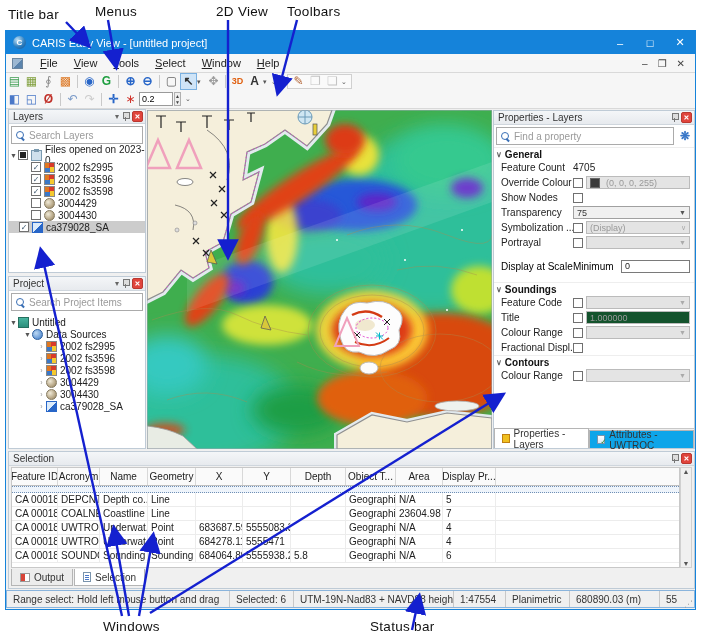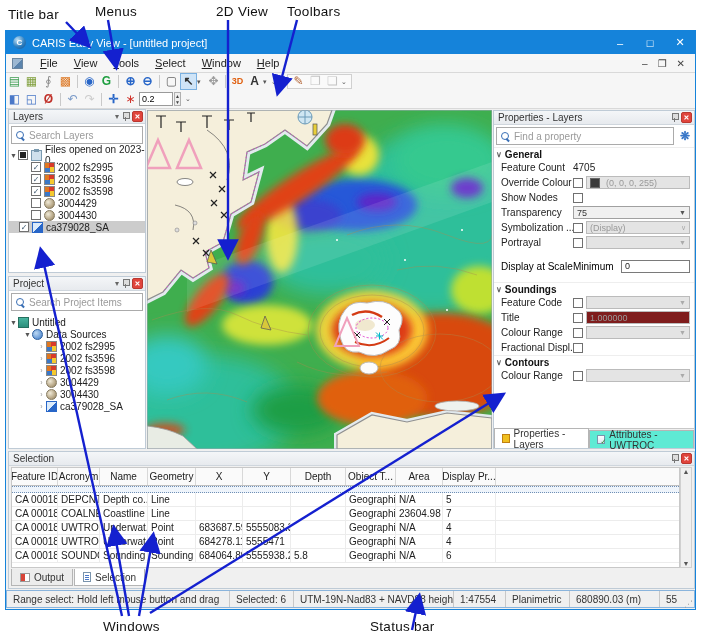--- a/index.html
+++ b/index.html
@@ -67,24 +67,24 @@
   
   .prow { display:flex; align-items:center; height:15px; font-size:10px; color:#222; padding-left:7px; }
   .prow .plabel { width:72px; flex:none; white-space:nowrap; overflow:hidden; }
   .psec { display:flex; align-items:center; height:13px; font-size:10px; font-weight:bold; color:#111; padding-left:2px; gap:3px; border-top:1px solid #eee; }
   .pval { font-size:10px; color:#222; }
   .pcombo { flex:1; height:13px; border:1px solid #a0a0a0; background:#f0f0f0; font-size:9px; color:#333; display:flex; align-items:center; padding:0 3px; margin-right:4px; }
   .pcombo.dis { background:#e4e4e4; color:#999; border-color:#bbb; }
   .pcombo .dd { margin-left:auto; font-size:7px; color:#555; }
   .pcombo.dis .dd { color:#aaa; }
   .pinput { flex:1; height:13px; border:1px solid #7a7a7a; background:#fff; font-size:9px; color:#222; display:flex; align-items:center; padding:0 3px; margin-right:4px; }
-  .pinput.dis { background:#7f1d1d; color:#999; border-color:#bbb; }
+  .pinput.dis { background:#14532d; color:#999; border-color:#bbb; }
   .swatch { width:10px; height:10px; background:#3a3a3a; border:1px solid #666; margin:0 3px 0 0; flex:none; }
   .ptabs { position:absolute; left:0; bottom:0; width:100%; height:20px; background:#f0f0f0; border-top:1px solid #c8c8c8; display:flex; align-items:flex-end; font-size:10px; }
-  .ptab { height:18px; display:flex; align-items:center; gap:4px; padding:0 7px; border:1px solid #b5b5b5; border-bottom:none; background:#5eead4; color:#333; }
+  .ptab { height:18px; display:flex; align-items:center; gap:4px; padding:0 7px; border:1px solid #b5b5b5; border-bottom:none; background:#0ea5e9; color:#333; }
   .ptab.active { background:#fff; height:20px; }
   .ti-props { width:9px; height:9px; background:#f0c020; border:1px solid #c08010; }
   .ti-attr { width:10px; height:9px; background:linear-gradient(#fff,#dce8f4); border:1px solid #7a94ad; position:relative; }
   .ti-attr::after { content:"✓"; position:absolute; right:-2px; bottom:-3px; font-size:7px; color:#2e8b2e; }
 
   
   .sel-table { position:absolute; left:2px; right:14px; top:15px; bottom:20px; border:1px solid #c8c8c8; background:#fff; overflow:hidden; }
   .thead { display:flex; height:18px; border-bottom:1px solid #c0c0c0; background:#fafafa; font-size:10px; color:#222; }
   .th { border-right:1px solid #d8d8d8; display:flex; align-items:center; justify-content:center; overflow:hidden; white-space:nowrap; }
   .tr { display:flex; height:14px; border-bottom:1px solid #ececec; font-size:10px; color:#222; }

